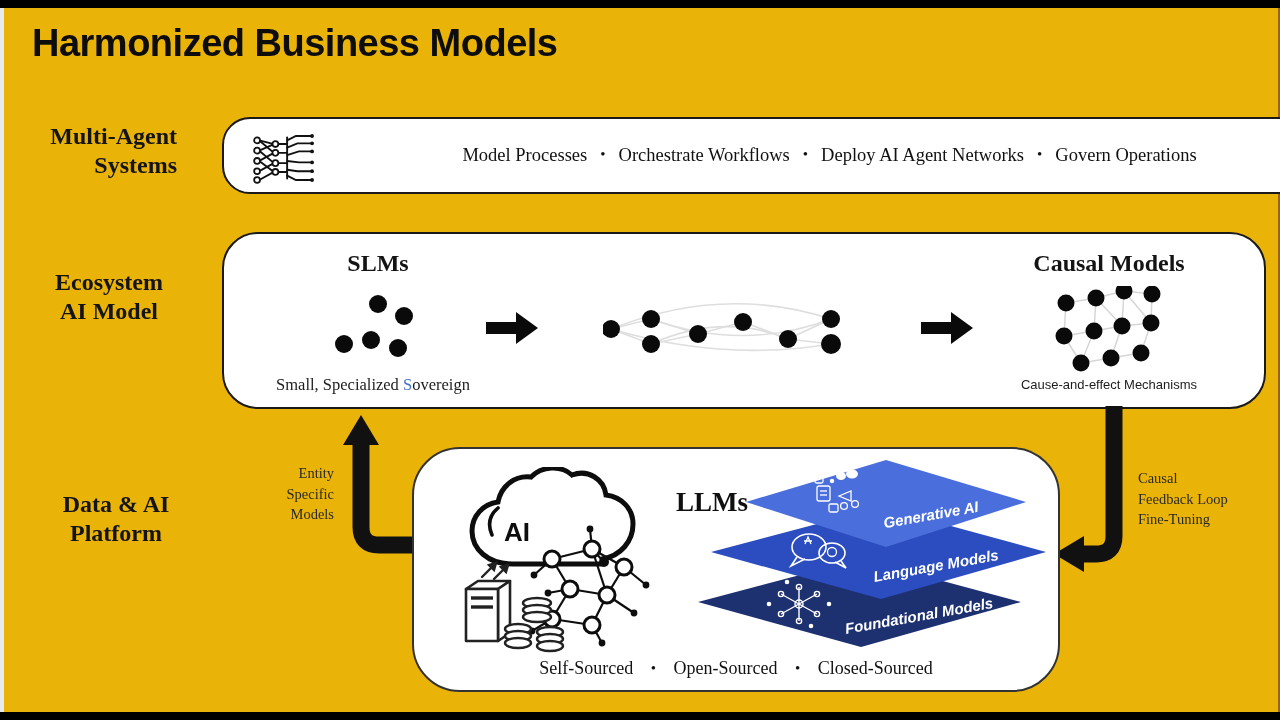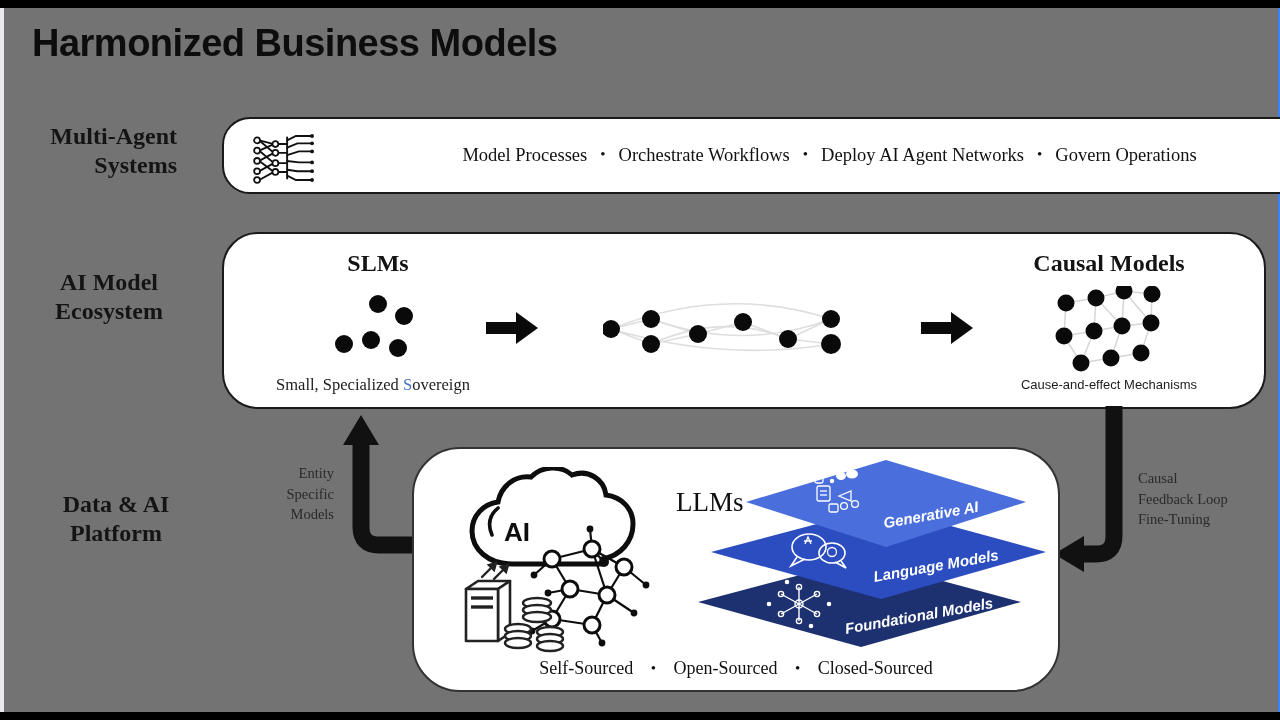--- a/index.html
+++ b/index.html
@@ -1,19 +1,19 @@
 <!DOCTYPE html>
 <html><head>
 <meta charset="utf-8">
 <style>
   html,body{margin:0;padding:0;background:#000;}
   .stage{position:relative;width:1280px;height:720px;background:#000;overflow:hidden;
          font-family:"Liberation Serif", serif;color:#111;}
-  .slide{position:absolute;left:0;top:8px;width:1280px;height:704px;background:#737373;
-         border-left:4px solid #e8eaed;box-sizing:border-box;border-right:2px solid #3b82f6;}
+  .slide{position:absolute;left:0;top:8px;width:1280px;height:704px;background:#eab308;
+         border-left:4px solid #e8eaed;box-sizing:border-box;border-right:2px solid #a16207;}
   .abs{position:absolute;}
 
   .main-title{left:28px;top:14px;font-family:"Liberation Sans", sans-serif;
               font-weight:800;font-size:38px;letter-spacing:-0.5px;color:#0d0d0d;}
 
   .row-label{font-weight:700;font-size:24px;line-height:1.22;color:#141414;}
   .lbl-multiagent{left:20px;top:114px;width:153px;text-align:right;}
   .lbl-aimodel{left:20px;top:260px;width:170px;text-align:center;}
   .lbl-dataplatform{left:27px;top:482px;width:170px;text-align:center;}
 
@@ -28,21 +28,21 @@
 
   .eco-title{position:absolute;top:16px;font-weight:700;font-size:24px;text-align:center;color:#141414;}
   .eco-caption{position:absolute;top:141px;font-size:16.5px;text-align:center;color:#1c1c1c;}
   .caption-sans{font-family:"Liberation Sans", sans-serif;font-size:13px;}
   .hl-s{color:#4472c4;}
 
   .arrow-note{font-size:14.5px;line-height:1.42;color:#2a2a2a;}
   .note-left{left:235px;top:455px;width:95px;text-align:right;}
   .note-right{left:1134px;top:460px;width:120px;text-align:left;}
 
-  .llm-title{position:absolute;left:262px;top:38px;font-weight:400;font-size:27px;color:#0f0f0f;}
+  .llm-title{position:absolute;left:262px;top:38px;font-weight:700;font-size:27px;color:#0f0f0f;}
   .llm-sources{position:absolute;left:0;width:100%;top:209px;text-align:center;font-size:18px;color:#111;}
 
   .layer-label{font-family:"Liberation Sans", sans-serif;font-style:italic;font-weight:600;
                font-size:15px;fill:#ffffff;}
   svg text.cloud-ai{font-family:"Liberation Sans", sans-serif;font-weight:600;}
 
   .bar{position:absolute;left:0;width:1280px;background:#000;}
   .bar-top{top:0;height:8px;}
   .bar-bottom{top:712px;height:8px;}
 </style>
@@ -52,22 +52,22 @@
 <div class="stage">
   <div class="slide">
 
     <div class="abs main-title">Harmonized Business Models</div>
 
     <div class="abs row-label lbl-multiagent">
       <div>Multi-Agent</div>
       <div>Systems</div>
     </div>
     <div class="abs row-label lbl-aimodel">
+      <div>Ecosystem</div>
       <div>AI Model</div>
-      <div>Ecosystem</div>
     </div>
     <div class="abs row-label lbl-dataplatform">
       <div>Data &amp; AI</div>
       <div>Platform</div>
     </div>
 
     <div class="box box-multiagent">
       <svg class="abs" style="left:25px;top:10px;" width="66" height="58" viewBox="0 0 90 72">
         <g stroke="#111" stroke-width="2.6" fill="none" stroke-linecap="round">
           <line x1="14" y1="12" x2="34" y2="29"></line>

